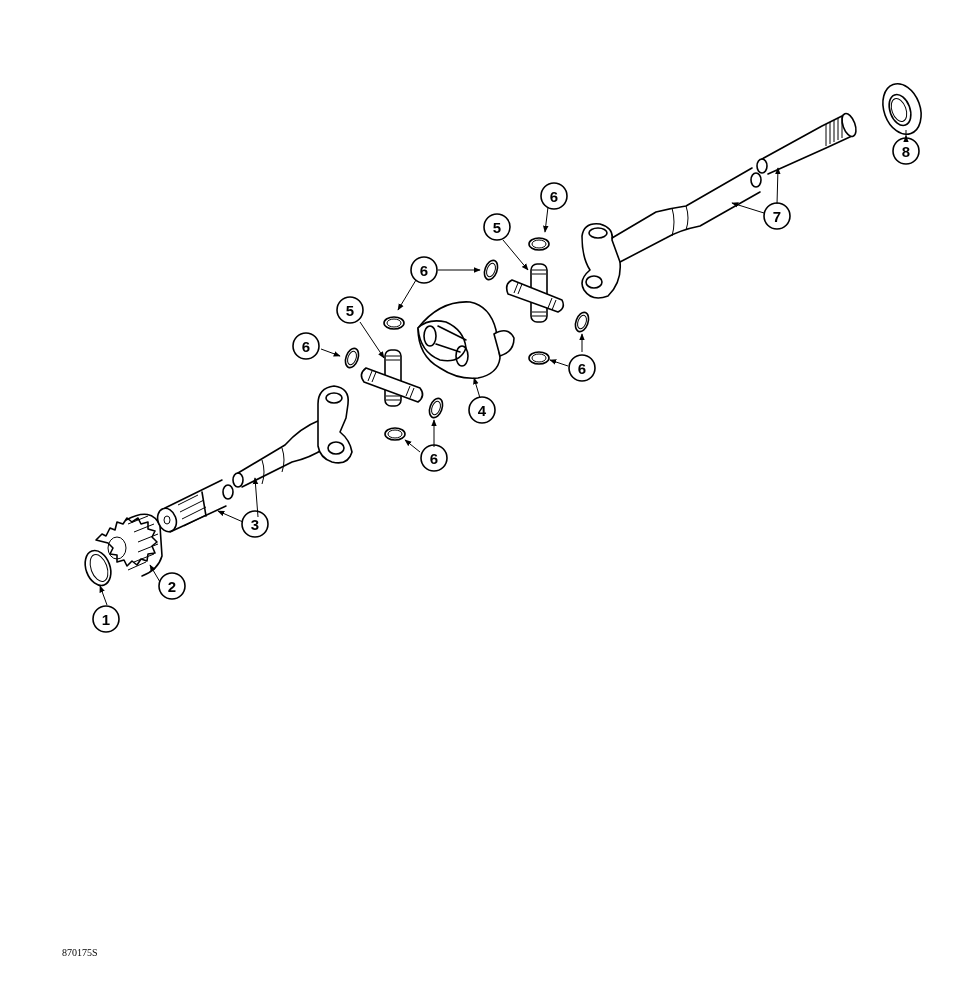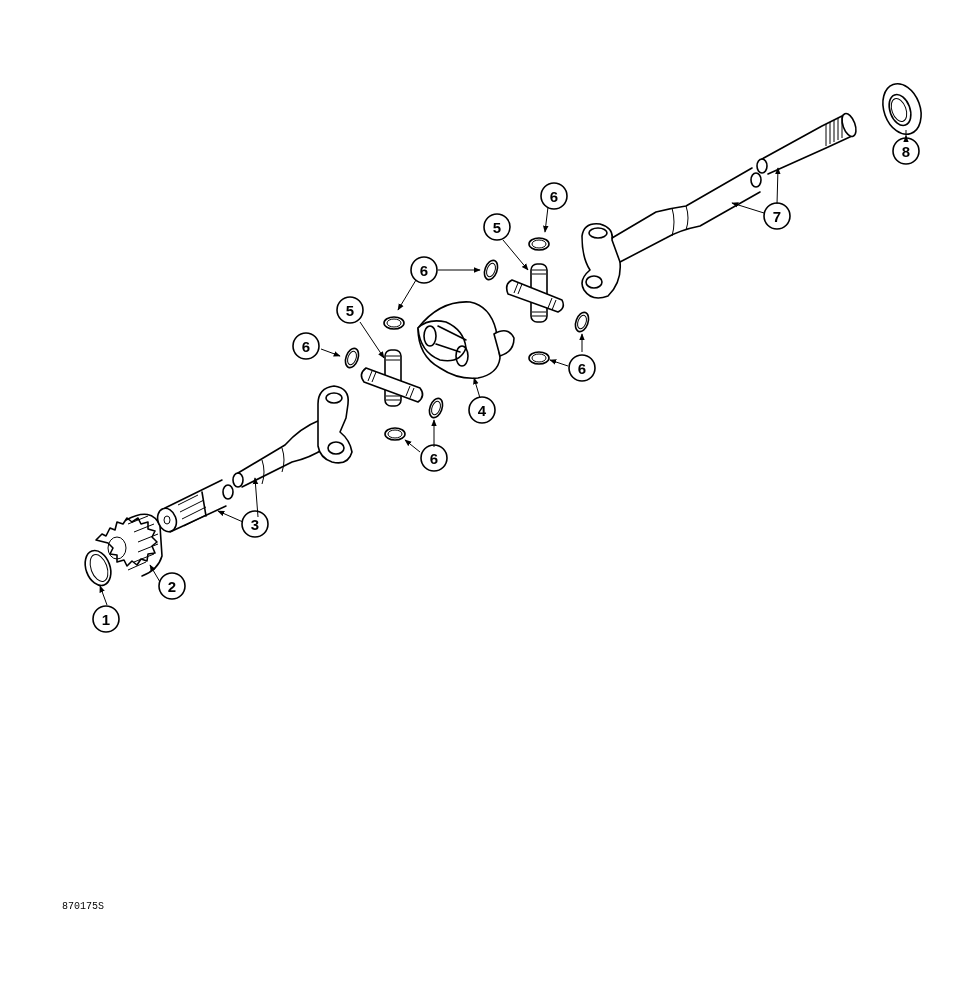--- a/index.html
+++ b/index.html
@@ -1,19 +1,19 @@
 <!DOCTYPE html>
 <html><head>
 <meta charset="utf-8">
 <style>
   html, body { margin:0; padding:0; background:#ffffff; }
   body { width:968px; height:1000px; position:relative; overflow:hidden; font-family:"Liberation Sans", sans-serif; }
   #diagram { position:absolute; left:0; top:0; width:968px; height:1000px; }
   .callout-text { font-family:"Liberation Sans", sans-serif; font-size:15px; font-weight:bold; fill:#000; text-anchor:middle; dominant-baseline:central; }
-  .fig-id { position:absolute; left:62px; top:901px; font-size:10px; color:#000; font-family:Liberation Mono, monospace; }
+  .fig-id { position:absolute; left:62px; top:947px; font-size:10px; color:#000; font-family:Liberation Serif, serif; }
   .ln { fill:none; stroke:#000; stroke-width:1.6; stroke-linejoin:round; stroke-linecap:round; }
   .ln-thin { fill:none; stroke:#000; stroke-width:1; }
   .wf { fill:#fff; stroke:#000; stroke-width:1.6; stroke-linejoin:round; }
 </style>
 </head>
 <body>
 
 <svg id="diagram" viewBox="0 0 968 1000" xmlns="http://www.w3.org/2000/svg">
   <defs>
     <marker id="arr" viewBox="0 0 10 10" refX="9" refY="5" markerWidth="7" markerHeight="7" orient="auto-start-reverse">

